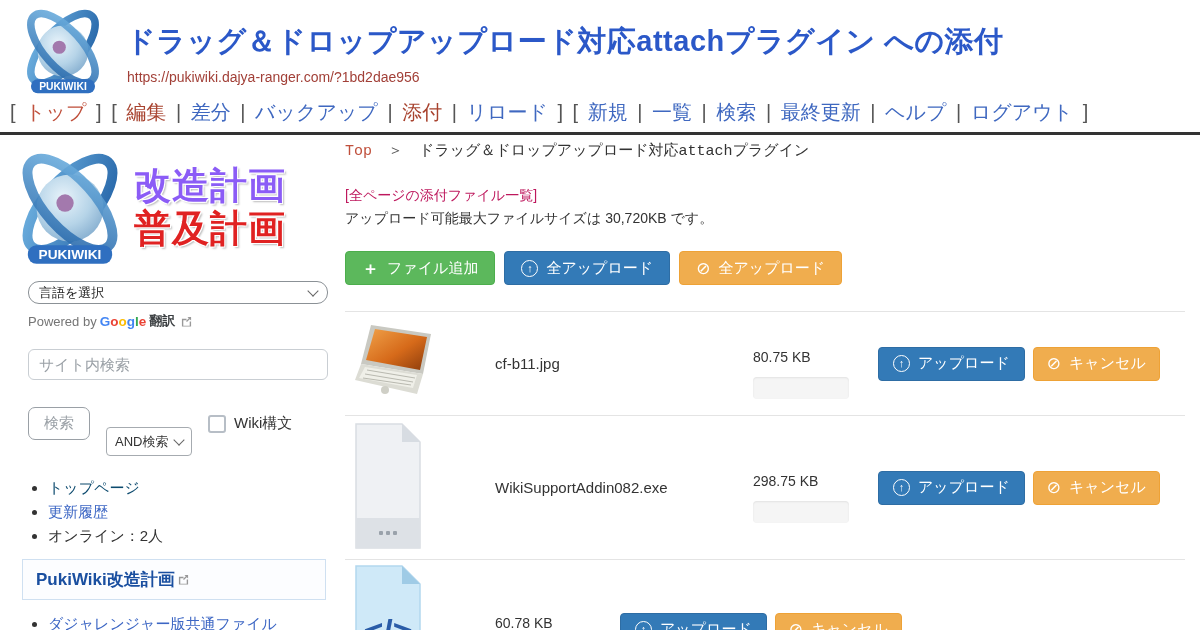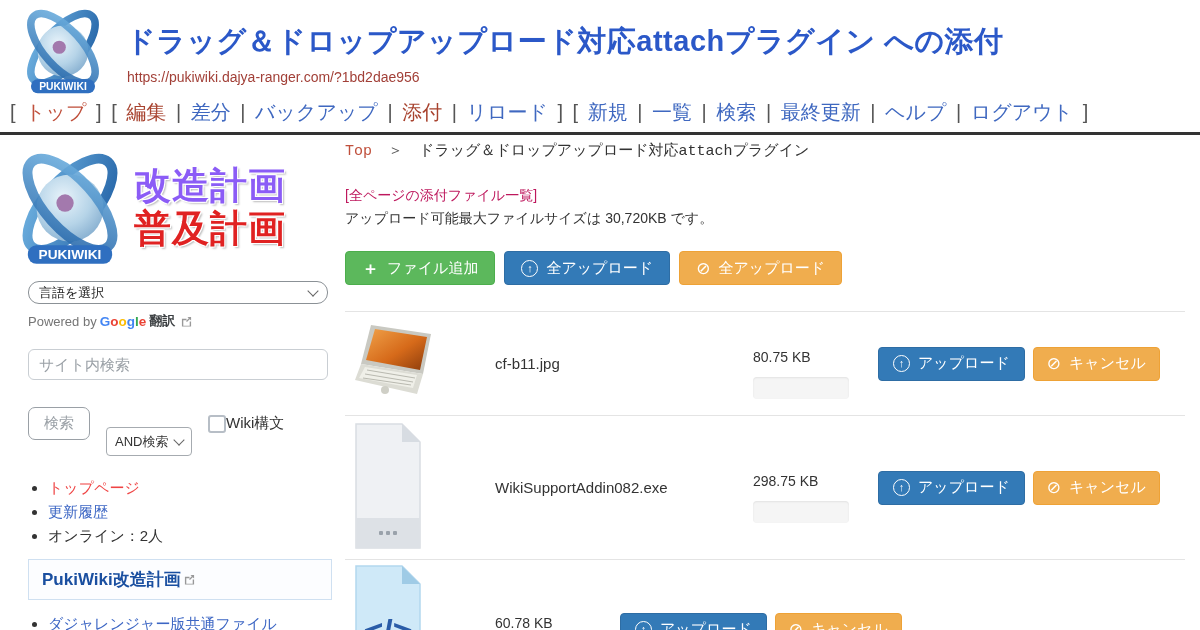--- a/index.html
+++ b/index.html
@@ -55,30 +55,30 @@
   .search-input::placeholder { color:#9aa0a6; }
 
   .search-row { margin:11px 0 0 20px; display:flex; align-items:center; }
   .btn-search { width:62px; height:33px; border:1px solid #9aa0a6; border-radius:7px;
     background:#fff; color:#9aa0a6; font-size:15px; cursor:pointer; }
   .and-select { margin-left:16px; width:86px; height:29px; border:1px solid #a6abb0; border-radius:4px;
     background:#fff; display:flex; align-items:center; padding:0 8px; font-size:13px; cursor:pointer;margin-top:36px; }
   .and-select .grow { flex:1; }
   .checkbox { margin-left:16px; width:18px; height:18px; border:2px solid #b7bec6; border-radius:3px;
     background:#fff; cursor:pointer; }
-  .chk-label { font-size:15px; color:#333; }
+  .chk-label { margin-left:8px; font-size:15px; color:#333; }
 
   .side-list { margin:21px 0 0 22px; padding-left:18px; font-size:15px; line-height:1.45; }
   .side-list li { margin:2px 0; }
   .side-list a { text-decoration:none; cursor:pointer; }
-  .lnk-red { color:#ef4444;text-align:right; }
+  .lnk-red { color:#0c4a6e;text-align:right; }
   .lnk-blue { color:#3c66c4; }
   .lnk-plain { color:#333; }
 
-  .side-box { margin:13px 0 0 20px; width:304px; border:1px solid #cfe0f1; background:#fcfdff;
+  .side-box { margin:13px 0 0 14px; width:304px; border:1px solid #cfe0f1; background:#fcfdff;
     padding:8px 0 8px 13px; }
   .side-box .box-title { font-size:17px; font-weight:bold; color:#1a4fa0; text-decoration:none; cursor:pointer; }
 
   .ext-icon { display:inline-block; margin-left:3px; opacity:0.75; }
 
   .side-list2 { margin-top:13px; font-size:15px; }
 
   
   .breadcrumb { font-size:15px; color:#333;font-family:Liberation Mono, monospace; }
   .breadcrumb .bc-home { color:#c0503c; text-decoration:none; cursor:pointer; }

